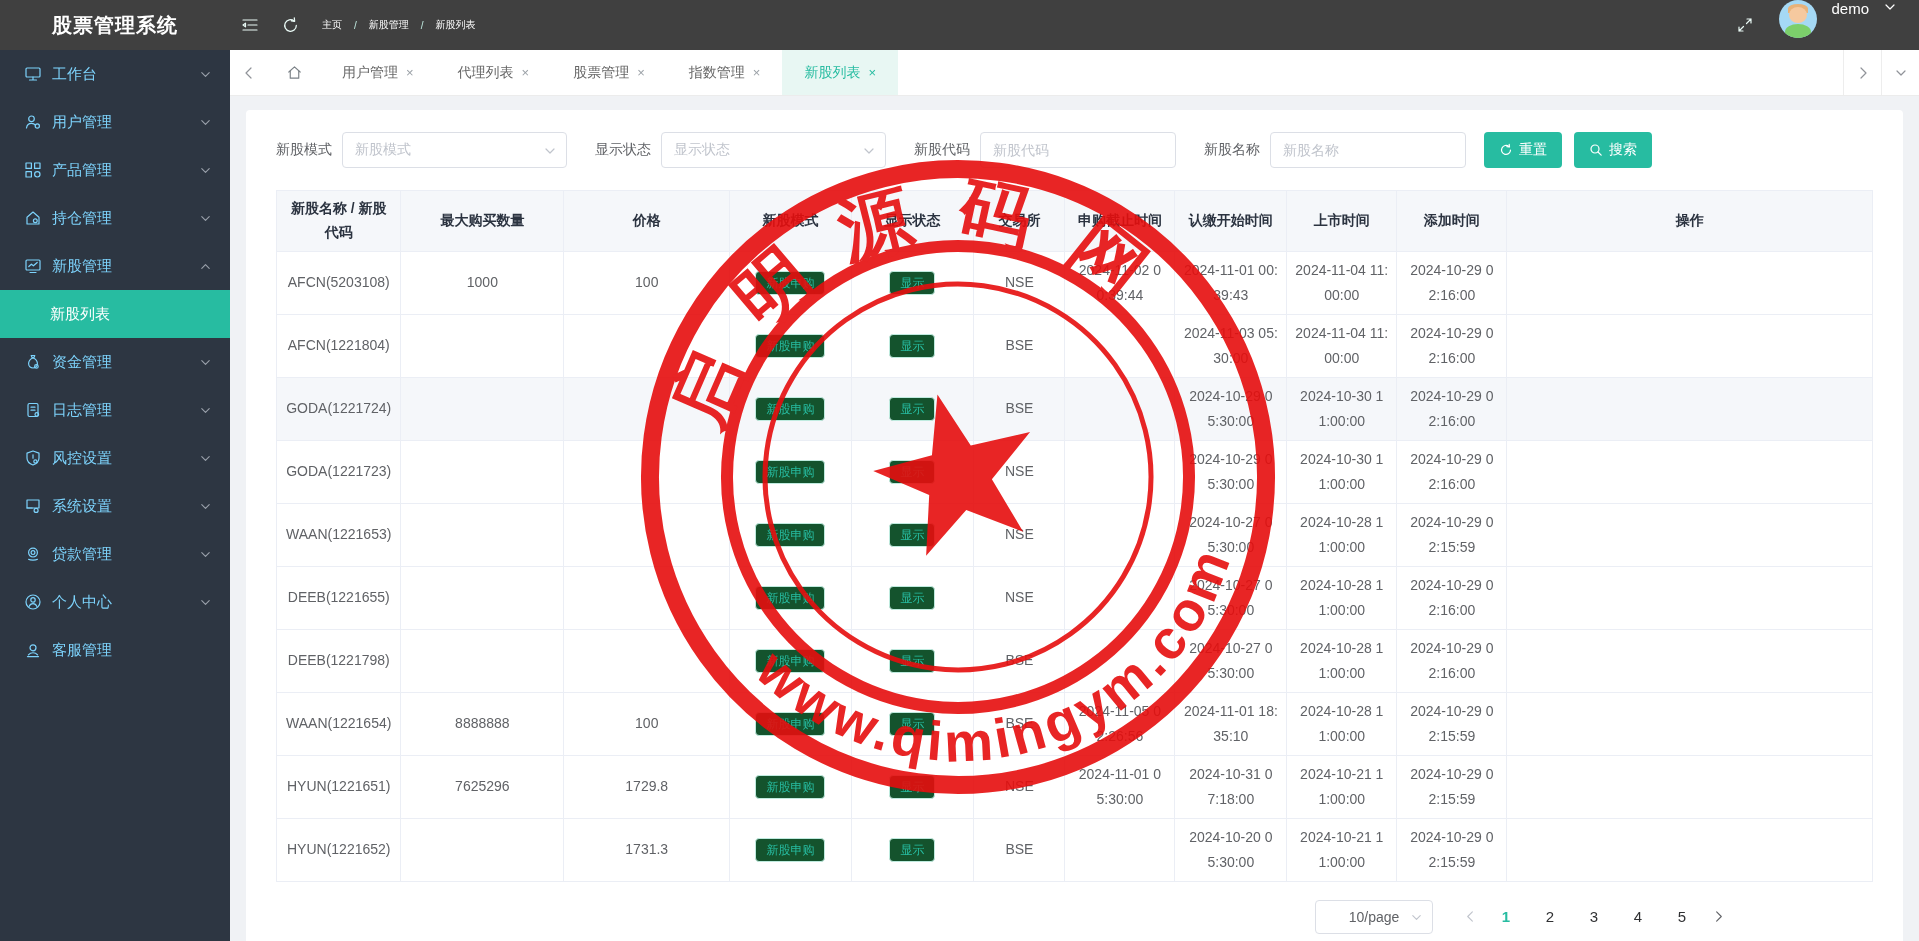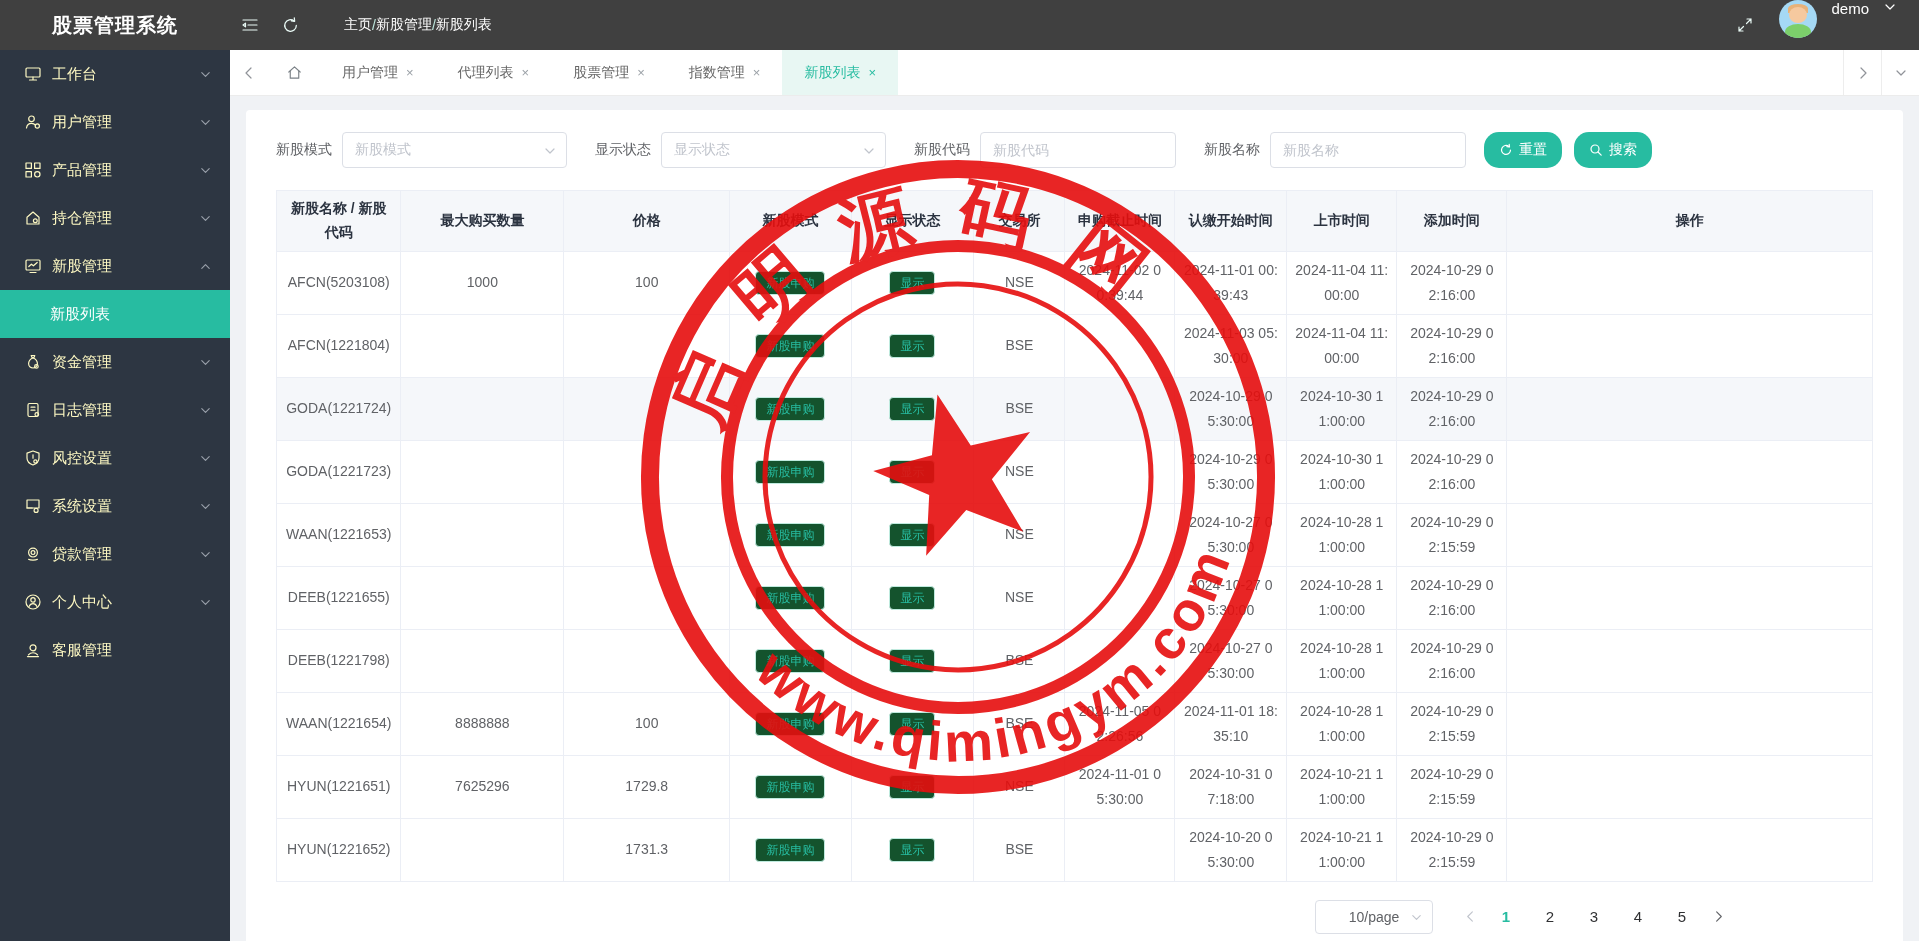--- a/index.html
+++ b/index.html
@@ -6,32 +6,32 @@
   html,body { width:1919px; height:941px; overflow:hidden; background:#f0f2f5;
     font-family:"Liberation Sans", sans-serif; }
   svg.ic { display:block; }
   svg.ic * { fill:none; stroke:currentColor; stroke-width:1.2; stroke-linecap:round; stroke-linejoin:round; }
 
   
   .app-header { position:absolute; left:0; top:0; right:0; height:50px; background:#404040;
     display:flex; align-items:center; color:#fff; z-index:30; }
   .logo-area { width:230px; text-align:center; font-size:20px; font-weight:bold; letter-spacing:1px; }
   .hd-icon { width:40px; height:50px; display:flex; align-items:center; justify-content:center; cursor:pointer; color:#eafaf6; }
-  .breadcrumb { margin-left:34px; font-size:14px; display:flex; gap:0; align-items:center; }
+  .breadcrumb { margin-left:12px; font-size:10px; display:flex; gap:12px; align-items:center; }
   .breadcrumb .sep { color:#bfe9df; }
   .hd-right { margin-left:auto; display:flex; align-items:flex-start; gap:14px; padding-right:22px; }
   .avatar { width:38px; height:38px; border-radius:50%; background:#a5d9f5; position:relative; overflow:hidden; }
   .avatar .face { position:absolute; left:10px; top:7px; width:18px; height:16px; border-radius:50%; background:#f6c99f; }
   .avatar .hair { position:absolute; left:9px; top:4px; width:20px; height:9px; border-radius:50% 50% 0 0; background:#e8b279; }
   .avatar .body { position:absolute; left:6px; top:24px; width:26px; height:16px; border-radius:50% 50% 0 0; background:#7ccf6b; }
   .user-name { font-size:15px; }
 
   
   .sidebar { position:absolute; left:0; top:50px; bottom:0; width:230px; background:#2d3642; z-index:20; }
-  .side-item { height:48px; display:flex; align-items:center; padding:0 18px 0 24px; color:#fef9c3;
+  .side-item { height:48px; display:flex; align-items:center; padding:0 18px 0 24px; color:#7dd3fc;
     font-size:15px; cursor:pointer; }
   .side-item .lab { margin-left:10px; }
   .side-item .arr { margin-left:auto; color:#9aa1ab; }
   .side-sub { height:48px; display:flex; align-items:center; padding-left:50px; font-size:15px;
     color:#fff; background:#27bca1; cursor:pointer; }
 
   
   .tabbar { position:absolute; left:230px; top:50px; right:0; height:46px; background:#fff;
     border-bottom:1px solid #ececec; display:flex; align-items:stretch; z-index:10; }
   .tab-nav { width:38px; display:flex; align-items:center; justify-content:center; color:#909399; cursor:pointer; }
@@ -49,21 +49,21 @@
 
   .filters { display:flex; align-items:center; }
   .fgroup { display:flex; align-items:center; margin-right:28px; }
   .flabel { font-size:14px; color:#606266; margin-right:10px; white-space:nowrap; }
   .sel { position:relative; width:225px; height:36px; border:1px solid #dcdfe6; border-radius:4px;
     background:#fff; display:flex; align-items:center; padding:0 28px 0 12px; font-size:14px; color:#c0c4cc; cursor:pointer; }
   .sel .arr { position:absolute; right:9px; top:11px; color:#c0c4cc; }
   .tinput { width:196px; height:36px; border:1px solid #dcdfe6; border-radius:4px; padding:0 12px;
     font-size:14px; color:#606266; outline:none; font-family:inherit; }
   .tinput::placeholder { color:#c0c4cc; }
-  .btn { height:36px; border:none; border-radius:15px; background:#27bca1; color:#fff; font-size:14px;
+  .btn { height:36px; border:none; border-radius:4px; background:#27bca1; color:#fff; font-size:14px;
     padding:0 15px; display:flex; align-items:center; gap:6px; cursor:pointer; font-family:inherit; }
   .btn + .btn { margin-left:12px; }
   .btn-wrap { display:flex; margin-left:18px; }
 
   table.grid { width:100%; border-collapse:collapse; margin-top:22px; table-layout:fixed; }
   table.grid th, table.grid td { border:1px solid #ebeef5; text-align:center; vertical-align:middle;
     word-break:break-all; }
   table.grid th { background:#f5f7fa; color:#2b3340; font-size:14px; font-weight:bold; height:60px; padding:6px 8px; line-height:1.7; }
   table.grid td { color:#606266; font-size:14px; height:63px; padding:6px 8px; line-height:1.75; background:#fff; }
   tr.striped td { background:#f5f7fa; }

